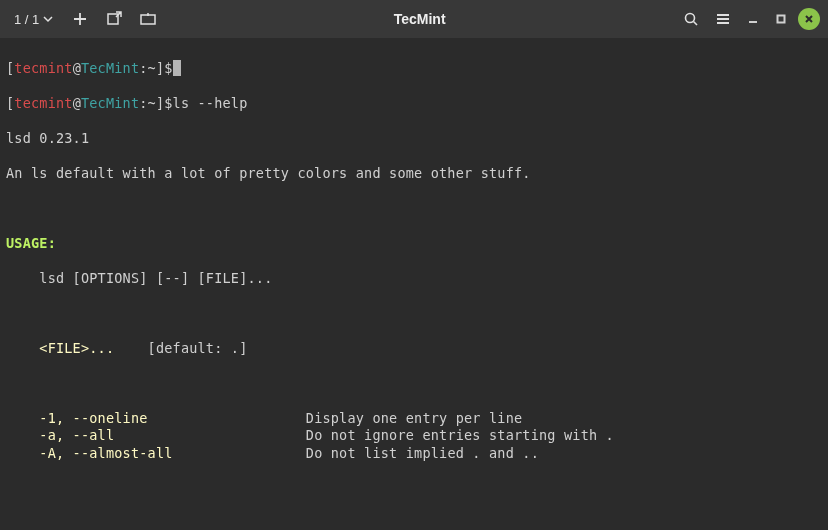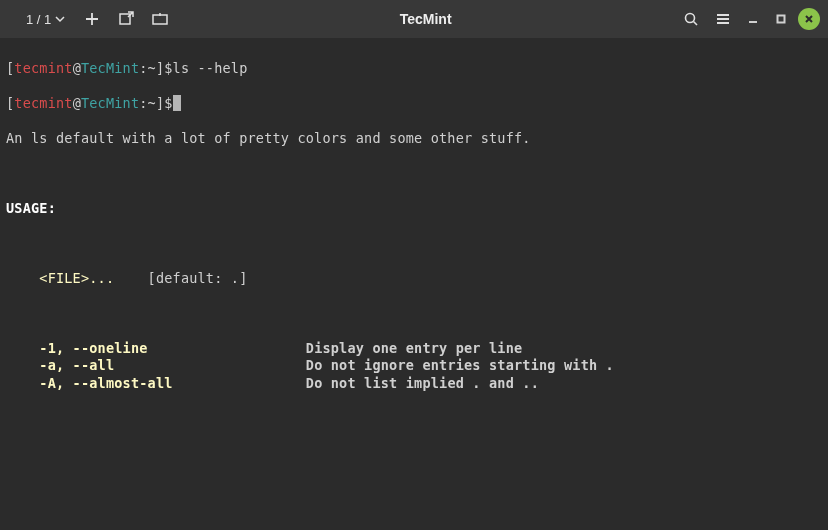--- a/index.html
+++ b/index.html
@@ -22,21 +22,20 @@
     }
     .tb-left { display: flex; align-items: center; gap: 8px; flex: 0 0 auto; }
     .tb-tabs {
       color: #e0e0e0;
       font-family: sans-serif;
       font-size: 13px;
       padding: 4px 6px;
       display: flex;
       align-items: center;
       gap: 4px;
-      margin-left: 12px;
     }
     .tb-icon {
       width: 26px;
       height: 26px;
       display: flex;
       align-items: center;
       justify-content: center;
       color: #e0e0e0;
       cursor: pointer;
     }
@@ -62,25 +61,25 @@
     .win-close { background: #8bc34a; }
     .win-btn svg { width: 10px; height: 10px; stroke: #2b2b2b; stroke-width: 2; fill: none; }
     .win-min svg, .win-max svg { stroke: #d0d0d0; }
     .terminal {
       padding: 4px 6px 0 6px;
       line-height: 17.5px;
       letter-spacing: 0.2px;
       white-space: pre;
     }
     .c-red { color: #d84c4c; }
-    .c-yellow { color: #ffffff; font-weight: bold; }
+    .c-yellow { color: #bef264; font-weight: bold; }
     .c-green { color: #fef9c3; }
     .c-teal { color: #3fa3a3; }
     .c-white { color: #d0d0d0; }
-    .option-line { display: block; font-weight: bold; }
+    .option-line { display: block; }
     .option-indent { display: inline-block; white-space: pre; }
     .cursor-bg { background: #b5b5b5; }
   </style>
 </head>
 <body>
 
 <div class="titlebar">
   <div class="tb-left">
     <div class="tb-tabs">
       <span>1 / 1</span>
@@ -131,22 +130,24 @@
     </div>
     <div class="win-btn win-close">
       <svg viewBox="0 0 10 10">
           <path d="M2 2l6 6M8 2l-6 6"></path>
         </svg>
     </div>
   </div>
 </div>
 
 <div class="terminal">
+<div><span class="c-white">[</span><span class="c-red">tecmint</span><span class="c-white">@</span><span class="c-teal">TecMint</span><span class="c-white">:~</span><span class="c-white">]</span><span class="c-white">$</span><span class="cursor-bg"> </span></div>
 <div><span class="c-white">[</span><span class="c-red">tecmint</span><span class="c-white">@</span><span class="c-teal">TecMint</span><span class="c-white">:~</span><span class="c-white">]</span><span class="c-white">$</span><span class="c-white">ls --help</span></div>
-<div><span class="c-white">[</span><span class="c-red">tecmint</span><span class="c-white">@</span><span class="c-teal">TecMint</span><span class="c-white">:~</span><span class="c-white">]</span><span class="c-white">$</span><span class="cursor-bg"> </span></div>
+<div class="c-white">lsd 0.23.1</div>
 <div class="c-white">An ls default with a lot of pretty colors and some other stuff.</div>
 <div>&nbsp;</div>
 <div class="c-yellow">USAGE:</div>
+<div class="c-white">    lsd [OPTIONS] [--] [FILE]...</div>
 <div>&nbsp;</div>
 <div>    <span class="c-green">&lt;FILE&gt;...</span>    <span class="c-white">[default: .]</span></div>
 <div>&nbsp;</div>
 <div id="options-container"><div class="option-line"><span class="option-indent c-white">    </span><span class="c-green">-1, --oneline</span><span class="option-indent">                   </span><span class="c-white">Display one entry per line</span></div><div class="option-line"><span class="option-indent c-white">    </span><span class="c-green">-a, --all</span><span class="option-indent">                       </span><span class="c-white">Do not ignore entries starting with .</span></div><div class="option-line"><span class="option-indent c-white">    </span><span class="c-green">-A, --almost-all</span><span class="option-indent">                </span><span class="c-white">Do not list implied . and ..</span></div></div>
 </div>
 
 </body></html>

